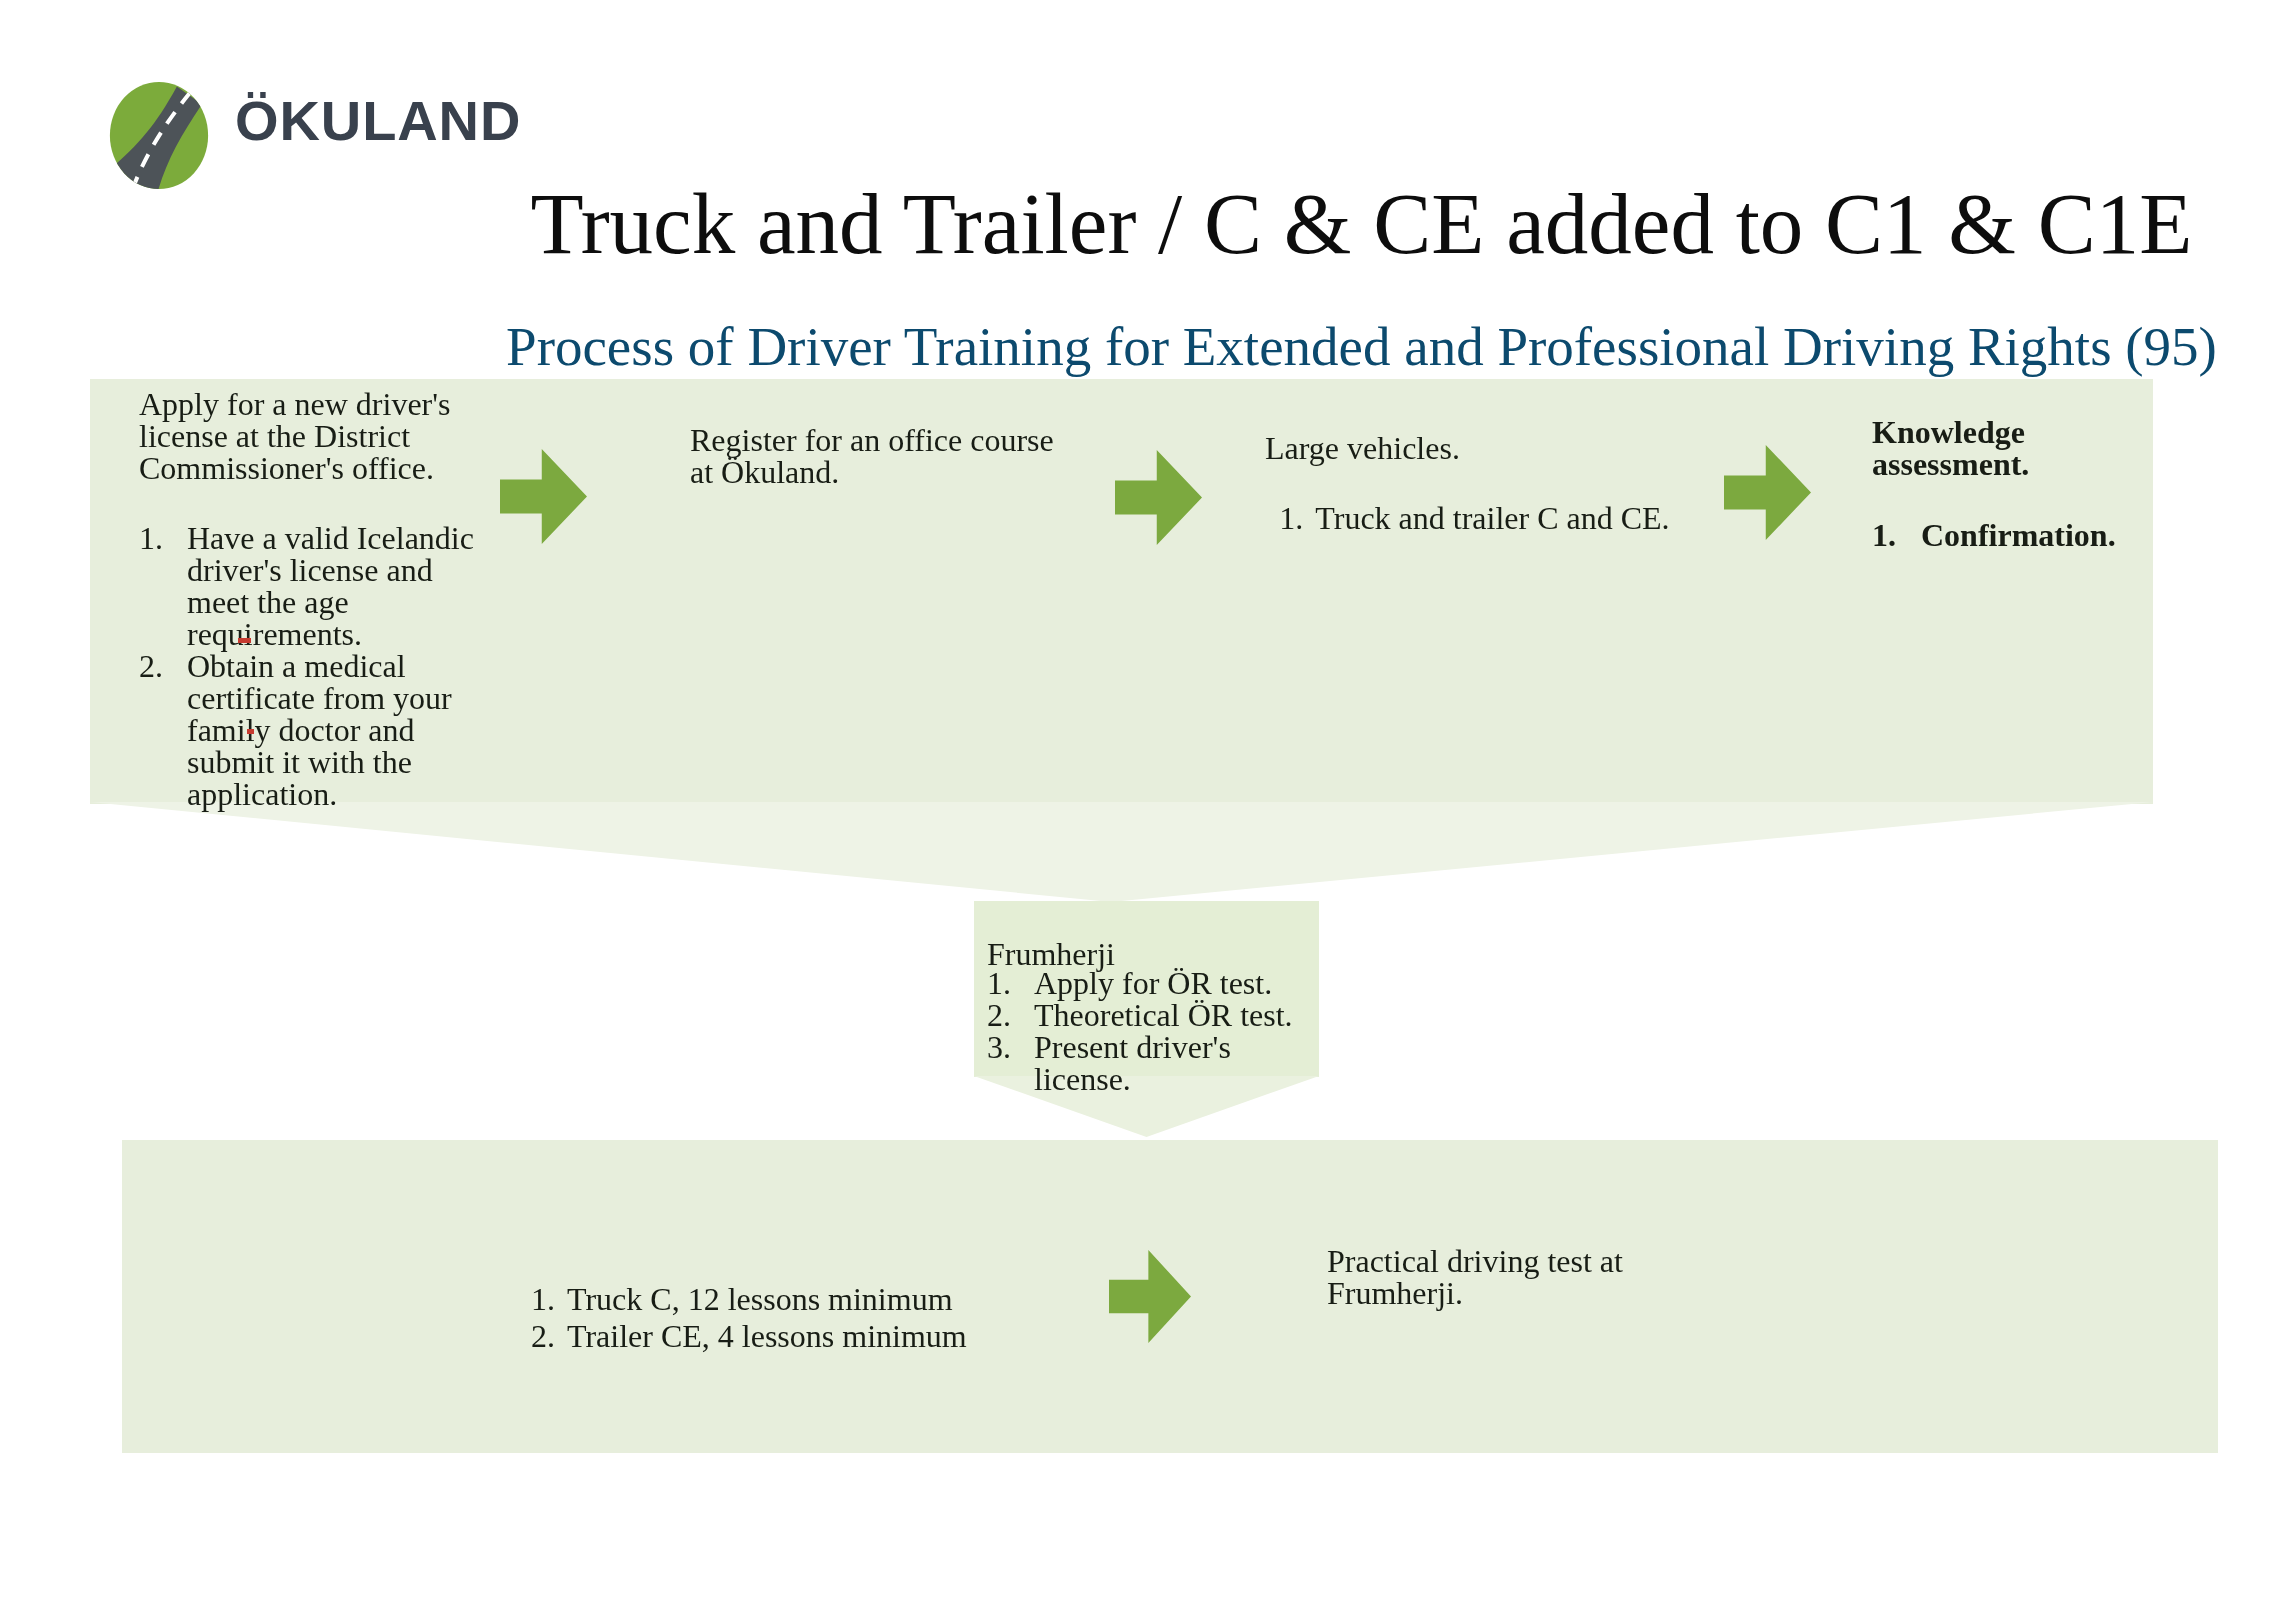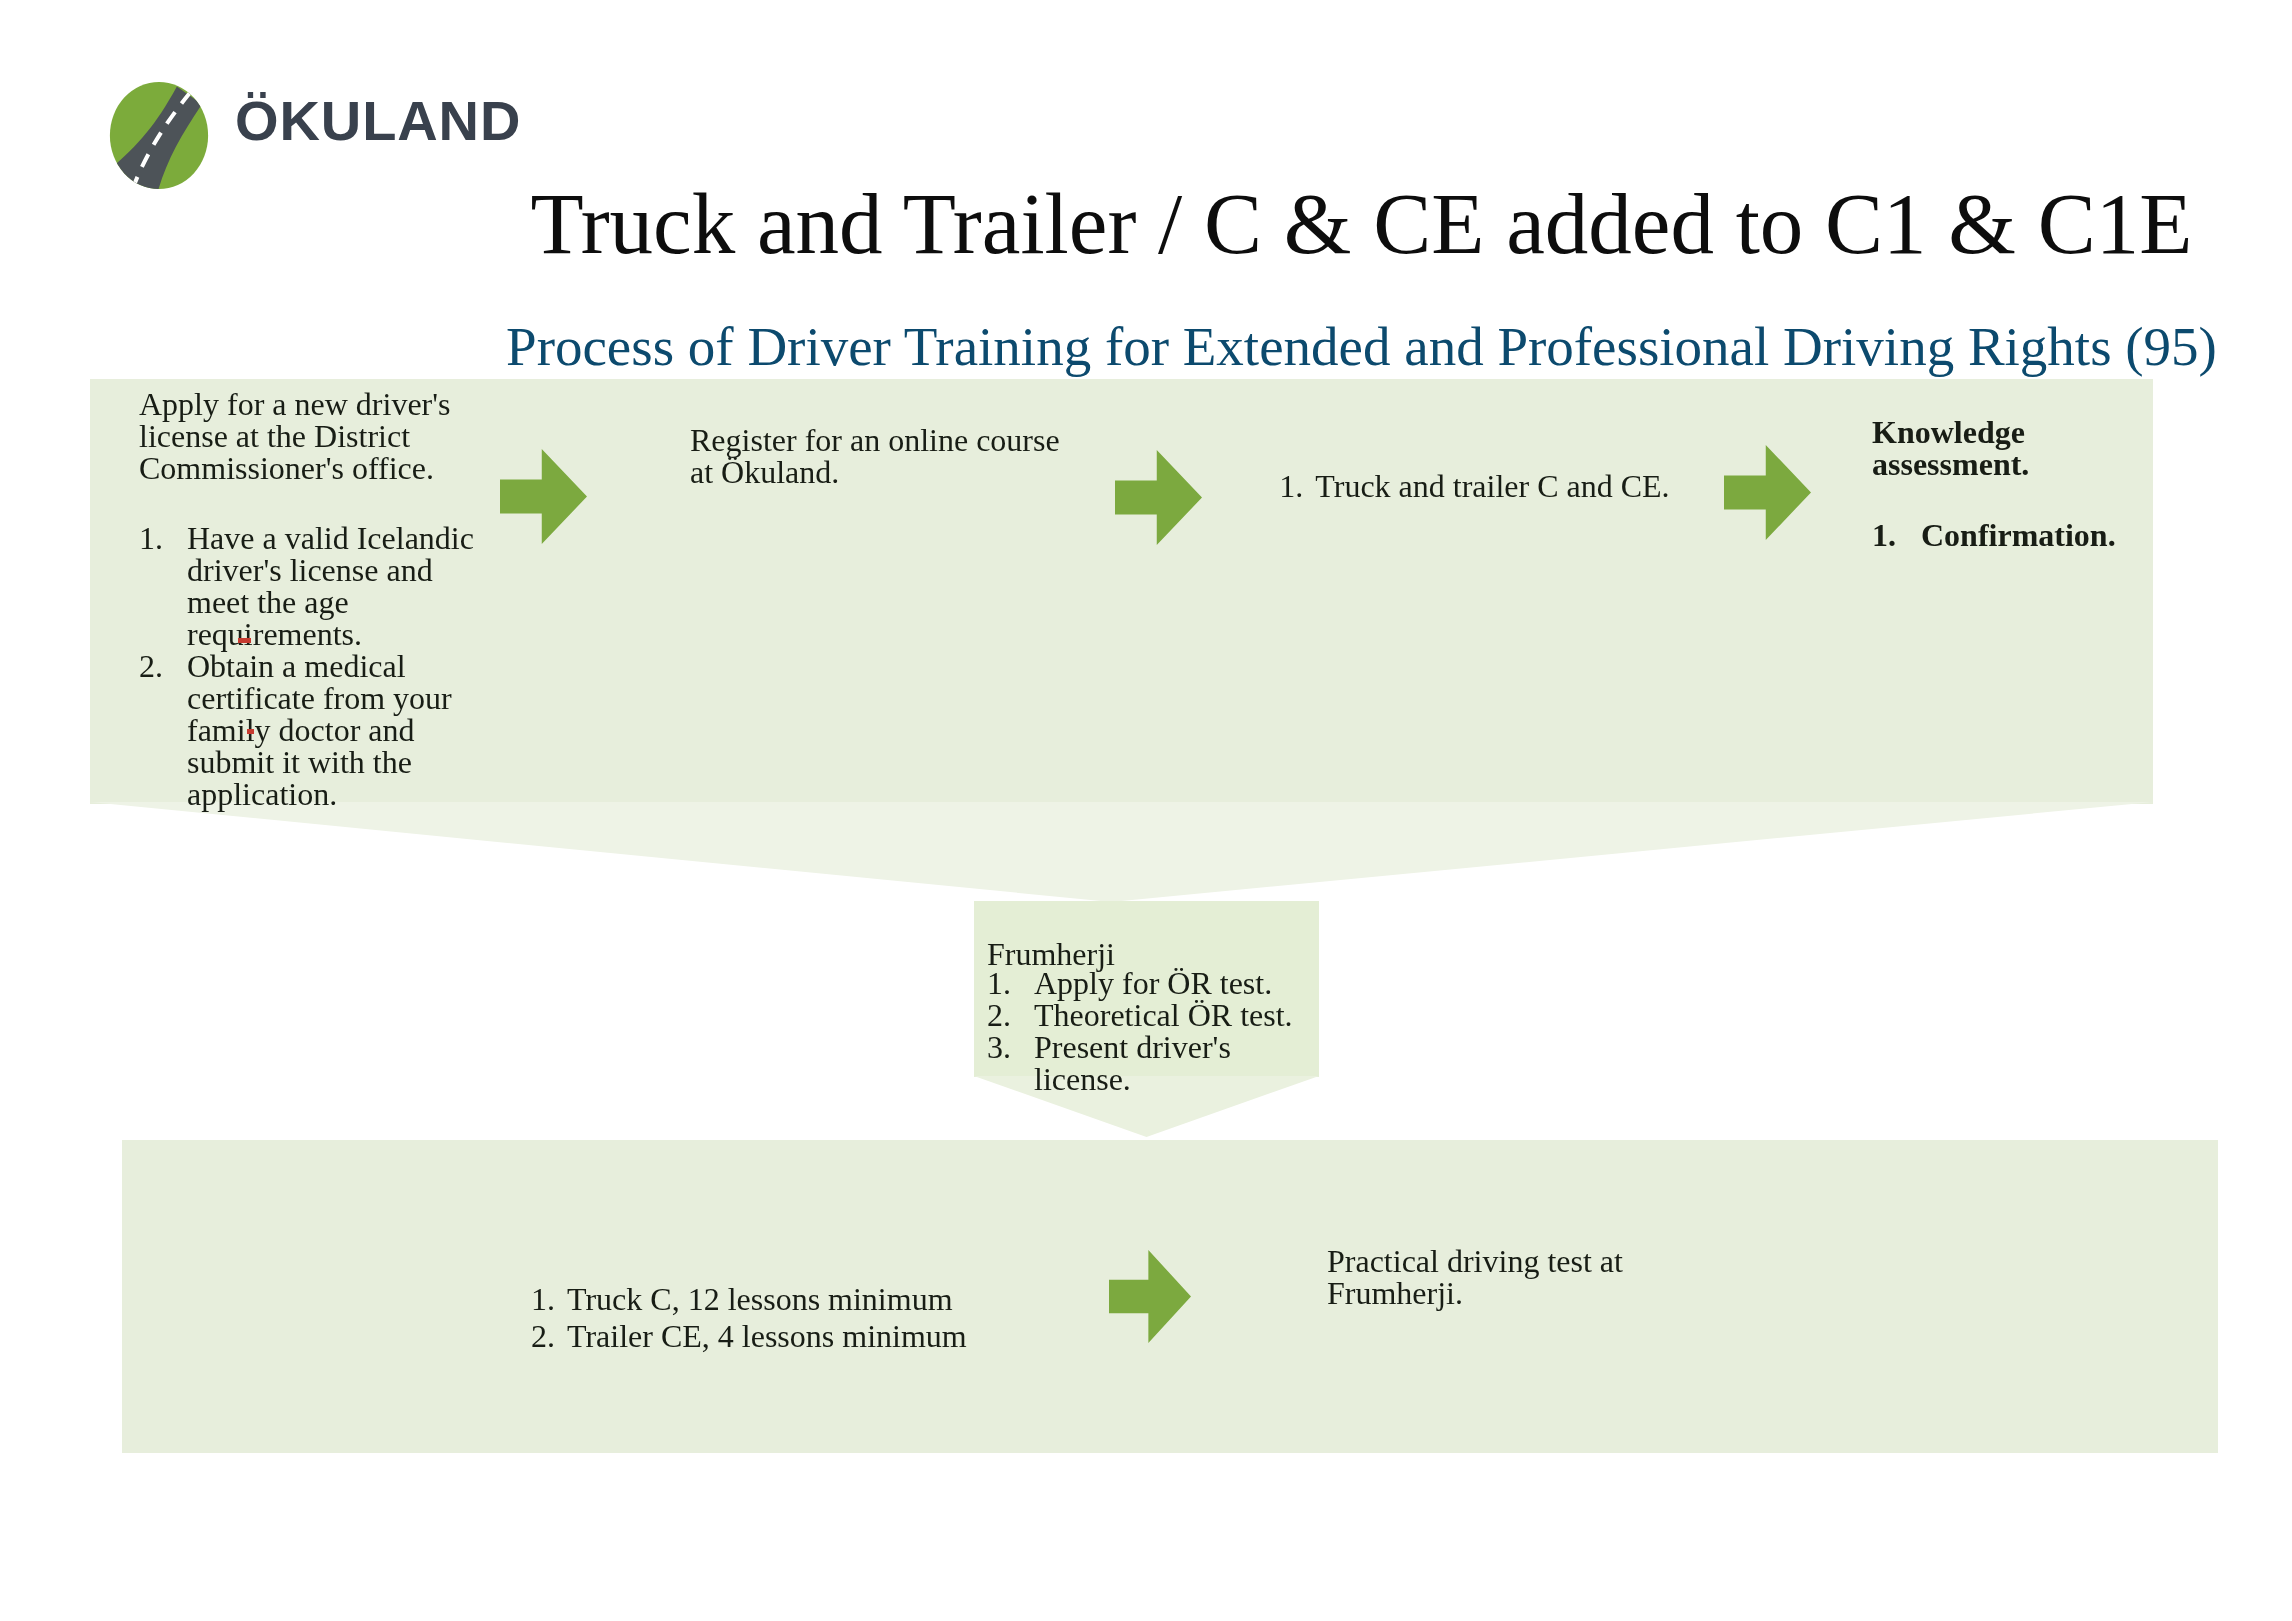--- a/index.html
+++ b/index.html
@@ -120,26 +120,27 @@
       <div class="li">
         <span class="num">2.</span>
         <span>Obtain a medical certificate from your family doctor and submit it with the application.</span>
       </div>
     </div>
   </div>
 
   <div class="arrow a1"></div>
 
   <div class="tblock step2">
-    <div>Register for an online course at Ökuland.</div>
+    <div>Register for an office course at Ökuland.</div>
   </div>
 
   <div class="arrow a2"></div>
 
   <div class="tblock step3">
+    <div>Large vehicles.</div>
     <div class="list">
       <div class="li">
         <span class="num">1.</span>
         <span>Truck and trailer C and CE.</span>
       </div>
     </div>
   </div>
 
   <div class="arrow a3"></div>
 

